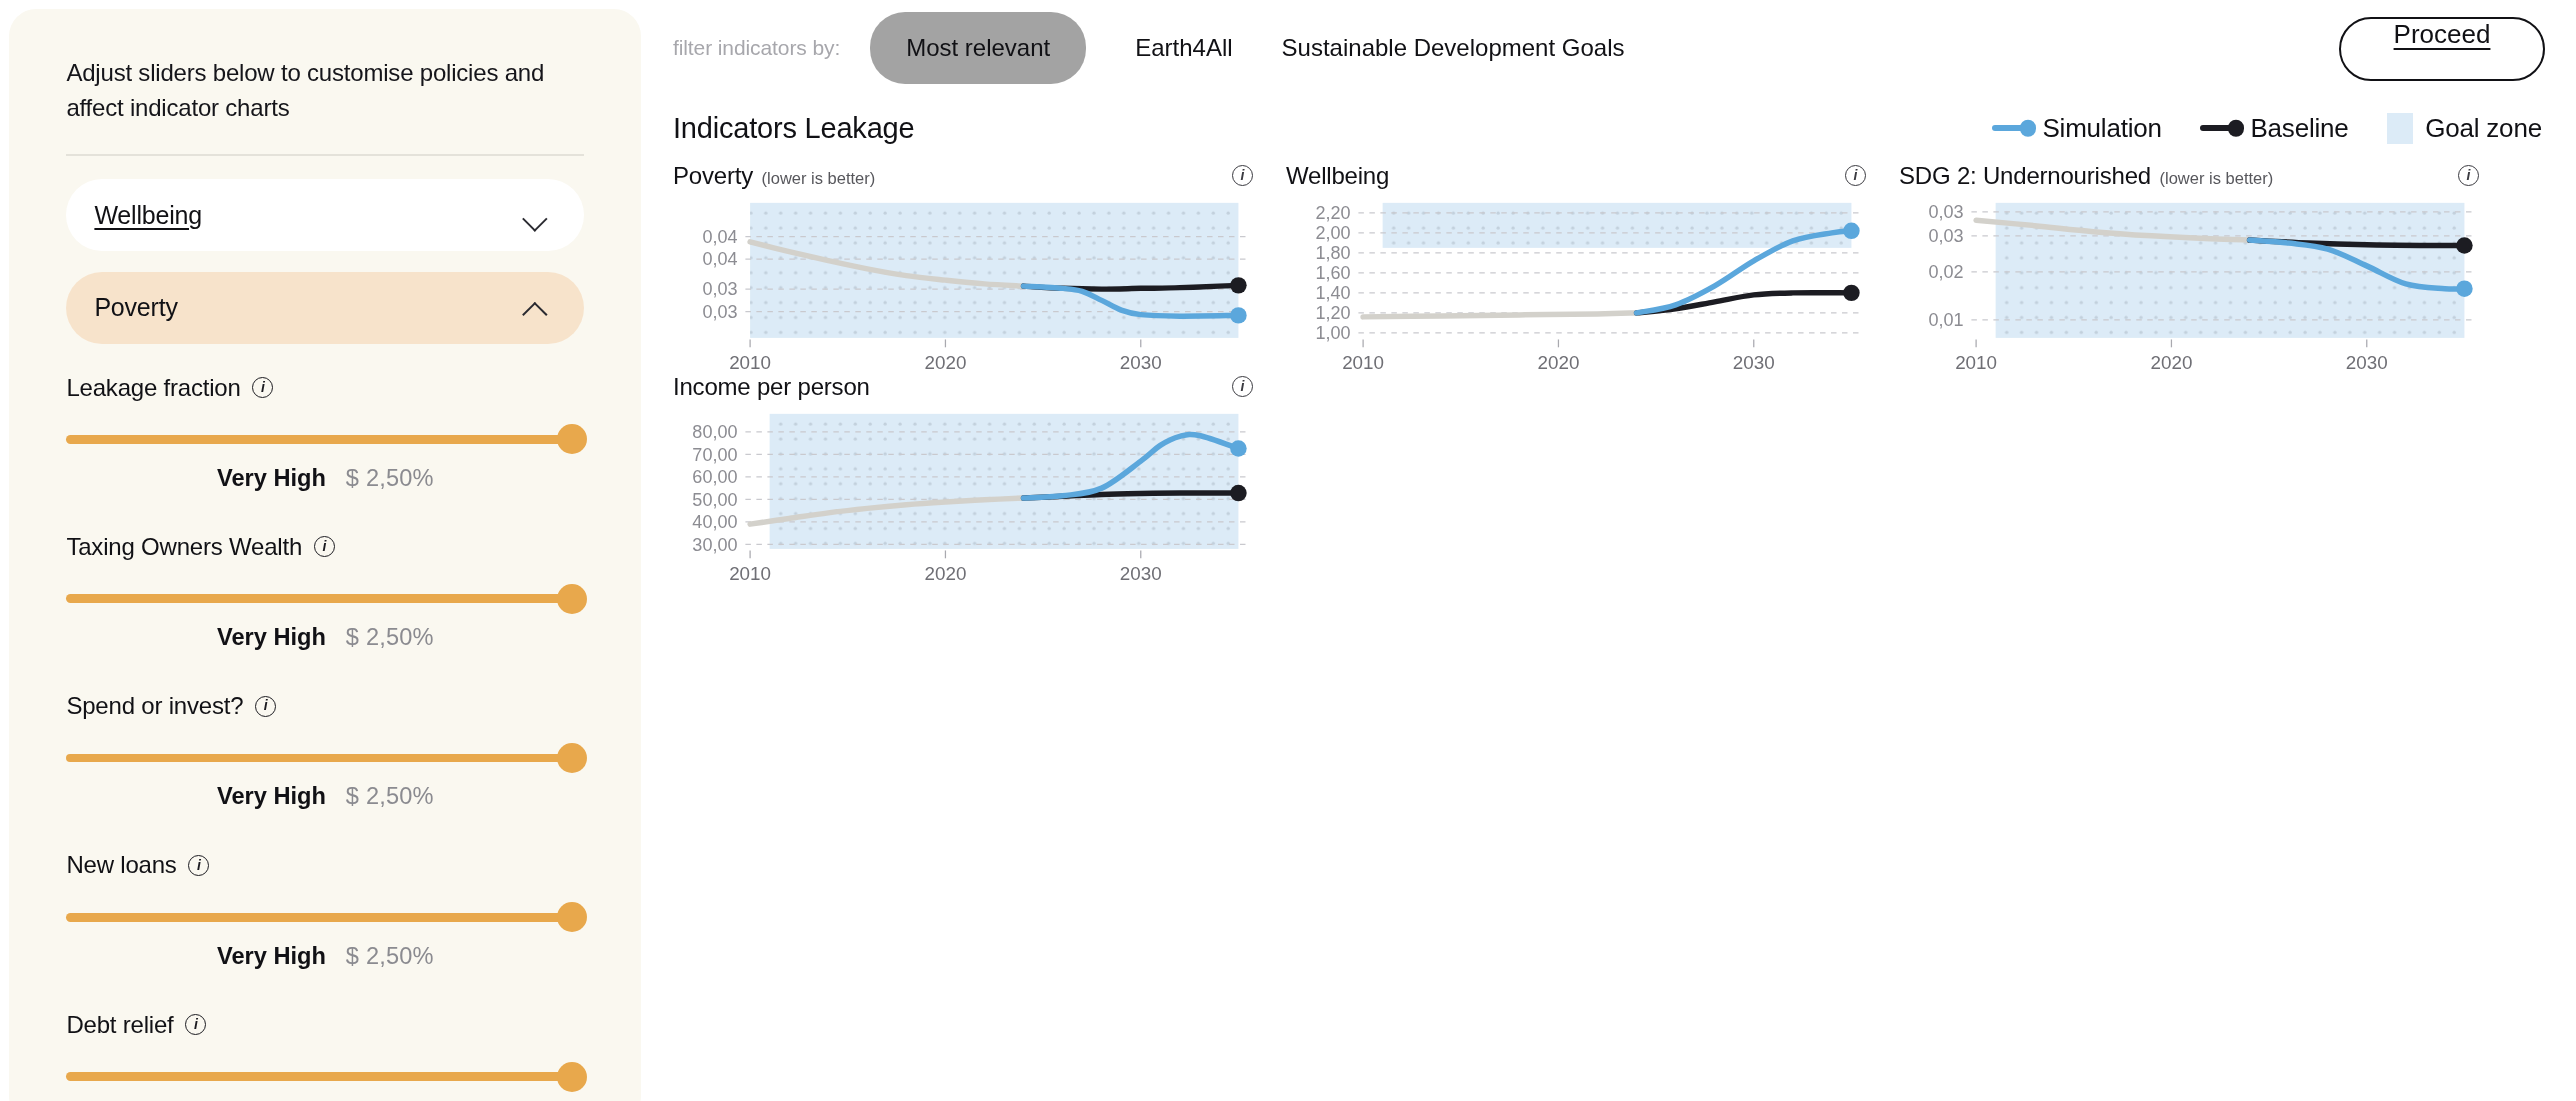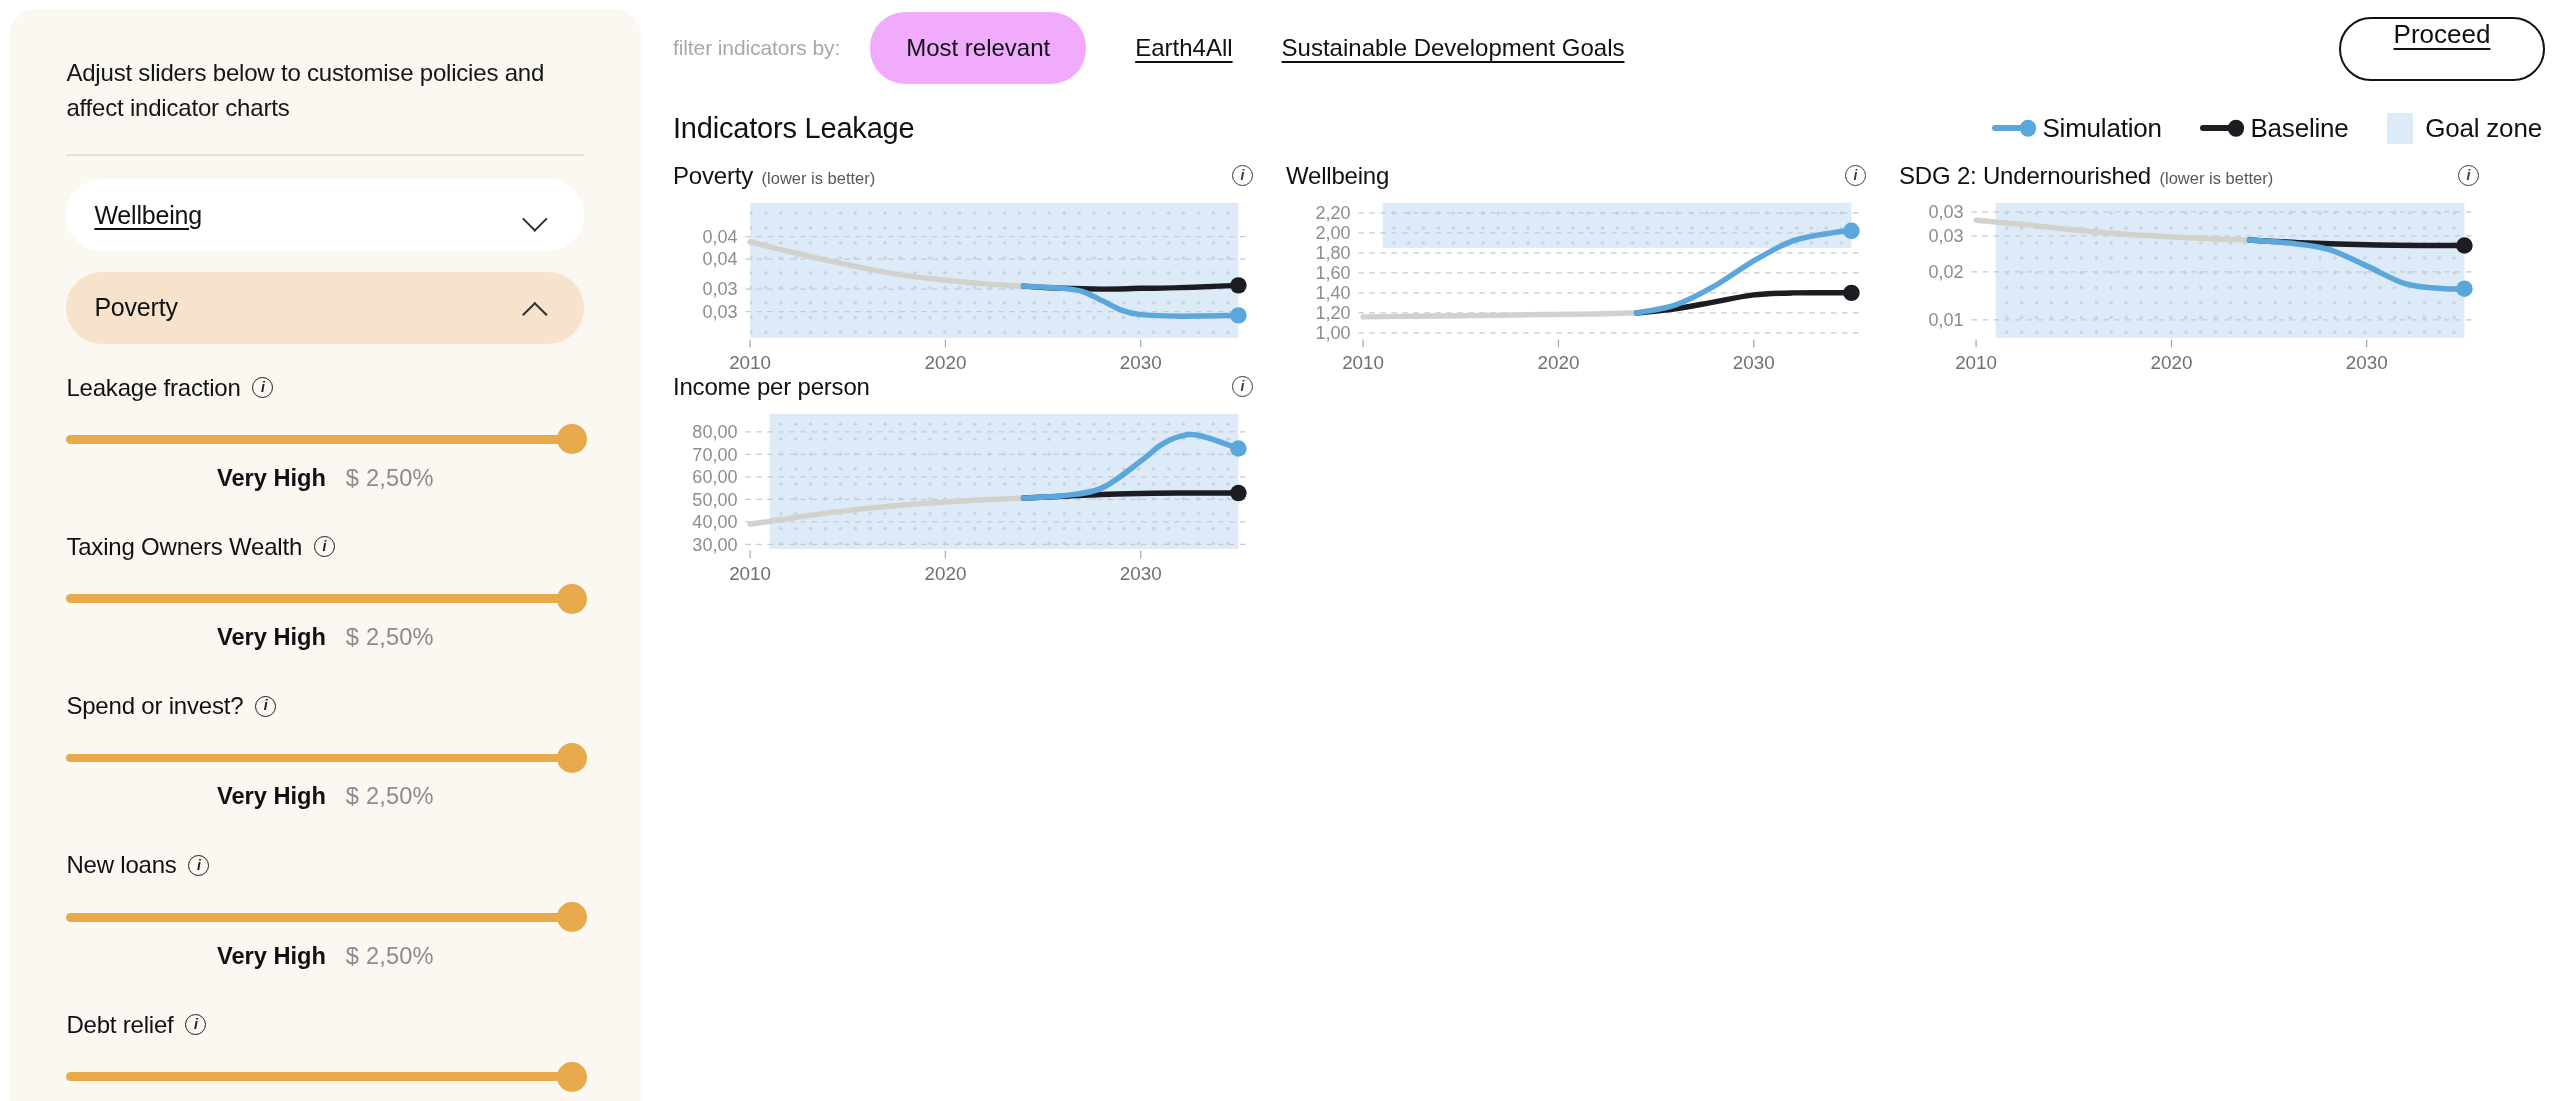--- a/index.html
+++ b/index.html
@@ -121,29 +121,29 @@
     display: flex; align-items: center;
     height: 96px;
     gap: 0;
     position: relative;
   }
   .filter-label {
     font-size: 21px; color: #a7a7ac; margin-right: 30px;
     letter-spacing: -0.1px;
   }
   .filter-pill {
-    background: #f0abfc;
+    background: #a3a3a3;
     border-radius: 35px;
     padding: 22px 36px;
     font-size: 24px; color: #111115;
     cursor: pointer; white-space: nowrap;
   }
   .filter-link {
     font-size: 24px; color: #111115;
-    text-decoration: underline; text-underline-offset: 4.7px;
+    text-underline-offset: 4.7px;
     margin-left: 49px; cursor: pointer; white-space: nowrap;
   }
   .proceed-btn {
     position: absolute; right: 0; top: 17.3px;
     width: 206px; height: 64px;
     border: 2px solid #111115;
     border-radius: 35px;
     display: flex; justify-content: center;
     background: #ffffff; cursor: pointer;
   }

